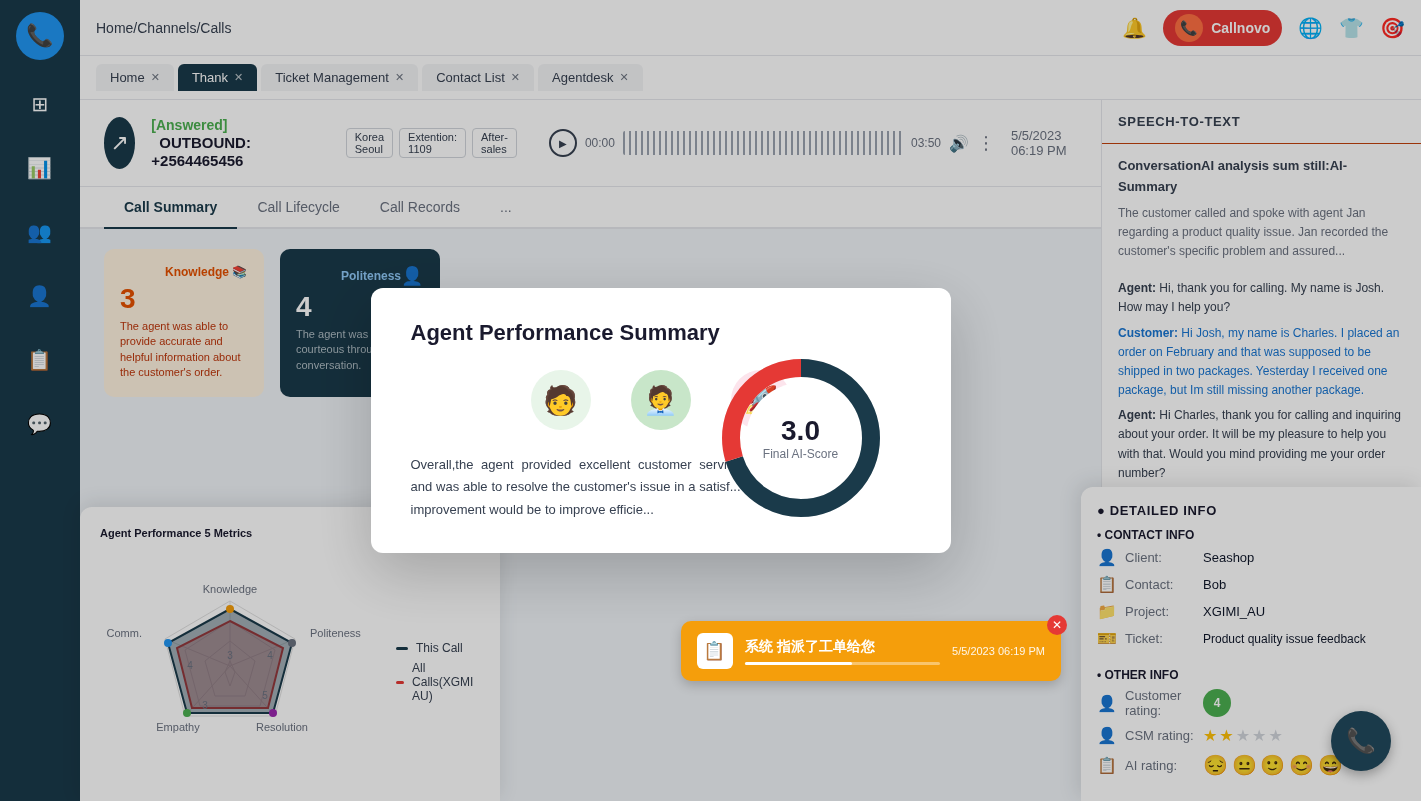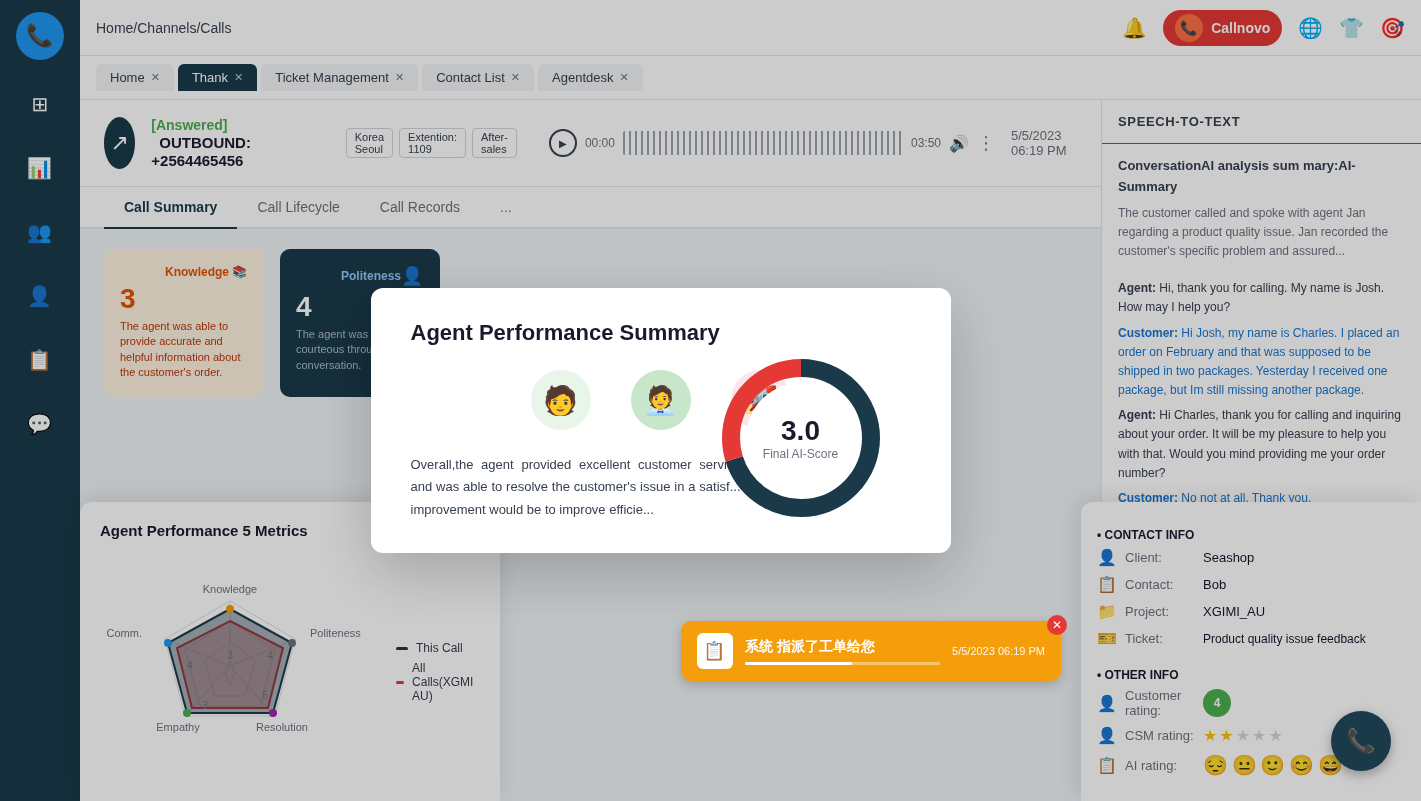--- a/index.html
+++ b/index.html
@@ -320,21 +320,21 @@
     .bottom-left-panel {
       position: fixed;
       bottom: 0; left: 80px;
       width: 420px;
       background: white;
       border-radius: 12px 12px 0 0;
       box-shadow: 0 -4px 20px rgba(0,0,0,0.1);
       padding: 20px;
       z-index: 50;
     }
-    .panel-title { font-size: 15px; font-weight: 700; color: #1a1a2e; margin-bottom: 12px; }
+    .panel-title { font-size: 11px; font-weight: 700; color: #1a1a2e; margin-bottom: 12px; }
 
     
     .radar-area {
       display: flex;
       align-items: center;
       gap: 36px;
     }
     .radar-legend { display: flex; flex-direction: column; gap: 6px; margin-top: 12px; }
     .legend-item { display: flex; align-items: center; gap: 8px; font-size: 12px; color: #374151; }
     .legend-dot { width: 12px; height: 3px; border-radius: 2px; }
@@ -567,21 +567,21 @@
           </div>
           <div class="metric-value blue">4</div>
           <div class="metric-desc blue">The agent was polite and courteous throughout the conversation.</div>
         </div>
       </div>
     </div>
 
     <div class="right-panel">
       <div class="right-panel-title">SPEECH-TO-TEXT</div>
       <div class="stt-content">
-        <div class="stt-summary-title">ConversationAI analysis sum mary:AI-Summary</div>
+        <div class="stt-summary-title">ConversationAI analysis sum still:AI-Summary</div>
         <div class="stt-summary-text">The customer called and spoke with agent Jan regarding a product quality issue. Jan recorded the customer's specific problem and assured...</div>
         <div class="dialogue">
           <div class="dialogue-line"><span class="agent-label">Agent:</span> Hi, thank you for calling. My name is Josh. How may I help you?</div>
           <div class="dialogue-line"><span class="customer-label">Customer:</span> <span class="customer-text">Hi Josh, my name is Charles. I placed an order on February and that was supposed to be shipped in two packages. Yesterday I received one package, but Im still missing another package.</span></div>
           <div class="dialogue-line"><span class="agent-label">Agent:</span> Hi Charles, thank you for calling and inquiring about your order. It will be my pleasure to help you with that. Would you mind providing me your order number?</div>
           <div class="dialogue-line"><span class="customer-label">Customer:</span> <span class="customer-text">No not at all. Thank you.</span></div>
           <div class="dialogue-line"><span class="agent-label">Agent:</span> Please give me a moment.</div>
         </div>
         <button class="details-btn">Details</button>
       </div>
@@ -673,20 +673,21 @@
       </div>
       <div class="legend-item">
         <div class="legend-dot" style="background:#e53935;"></div>
         <span>All Calls(XGMI AU)</span>
       </div>
     </div>
   </div>
 </div>
 
 <div class="bottom-right-panel">
+  <div class="detail-section-title">● DETAILED INFO</div>
 
   <div class="contact-section-title">• CONTACT INFO</div>
 
   <div class="contact-row">
     <span class="contact-icon">👤</span>
     <span class="contact-label">Client:</span>
     <span class="contact-value">Seashop</span>
   </div>
   <div class="contact-row">
     <span class="contact-icon">📋</span>

